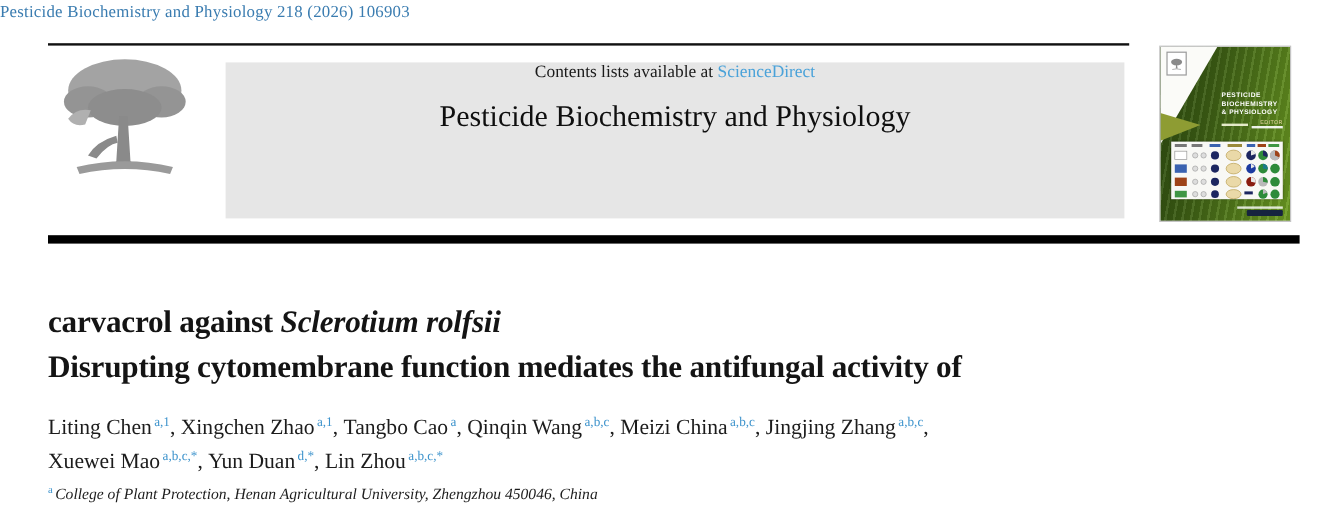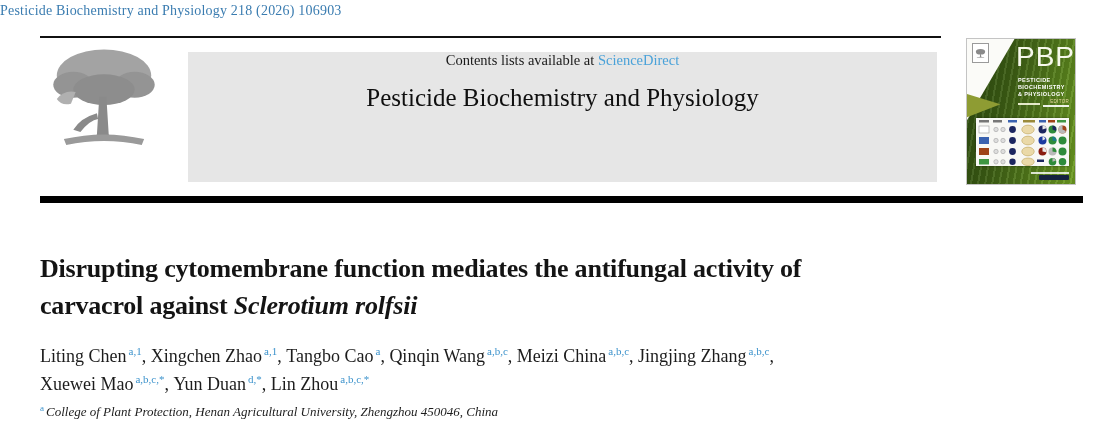--- a/index.html
+++ b/index.html
@@ -102,21 +102,20 @@
   <div class="cover-stripes"></div>
   <div class="cover-white-corner"></div>
   <div class="cover-olive-tri"></div>
   <div class="cover-logo-box">
     <svg width="11" height="13" viewBox="0 0 100 92">
       <ellipse cx="50" cy="30" rx="42" ry="26" fill="#8a8a8a"></ellipse>
       <path d="M46 48 L44 78 L58 78 L52 48 Z" fill="#8a8a8a"></path>
       <path d="M16 82 Q50 74 84 82 L82 88 Q50 80 18 88 Z" fill="#9a9a9a"></path>
     </svg>
   </div>
-  <div class="cover-abbrev">PBP</div>
   <div class="cover-subtitle">
     <div>PESTICIDE</div>
     <div>BIOCHEMISTRY</div>
     <div>&amp; PHYSIOLOGY</div>
   </div>
   <div class="cover-vol"></div>
   <div class="cover-editor">
     <div>EDITOR</div>
     <div class="cover-editor-name"></div>
   </div>
@@ -174,22 +173,22 @@
       <circle cx="76.5" cy="43.8" r="3.8" fill="#2e8b3a"></circle>
         <path d="M76.5 43.8 L76.5 40 A3.8 3.8 0 0 1 80 42.5 Z" fill="#b9b9b9"></path>
       <circle cx="86.5" cy="43.8" r="3.8" fill="#2e8b3a"></circle>
     </svg>
   </div>
   <div class="cover-bottom-text"></div>
   <div class="cover-sd-badge"></div>
 </div>
 
 <h1 class="article-title">
+  <span><span>carvacrol against </span><span class="sp-italic">Sclerotium rolfsii</span></span>
   <span style="display:block">Disrupting cytomembrane function mediates the antifungal activity of</span>
-  <span><span>carvacrol against </span><span class="sp-italic">Sclerotium rolfsii</span></span>
 </h1>
 
 <div class="authors">
   
 
     <span class="author"><span>Liting Chen</span><sup>a,1</sup></span>
   
     <span class="author"><span>Xingchen Zhao</span><sup>a,1</sup></span>
   
     <span class="author"><span>Tangbo Cao</span><sup>a</sup></span>

